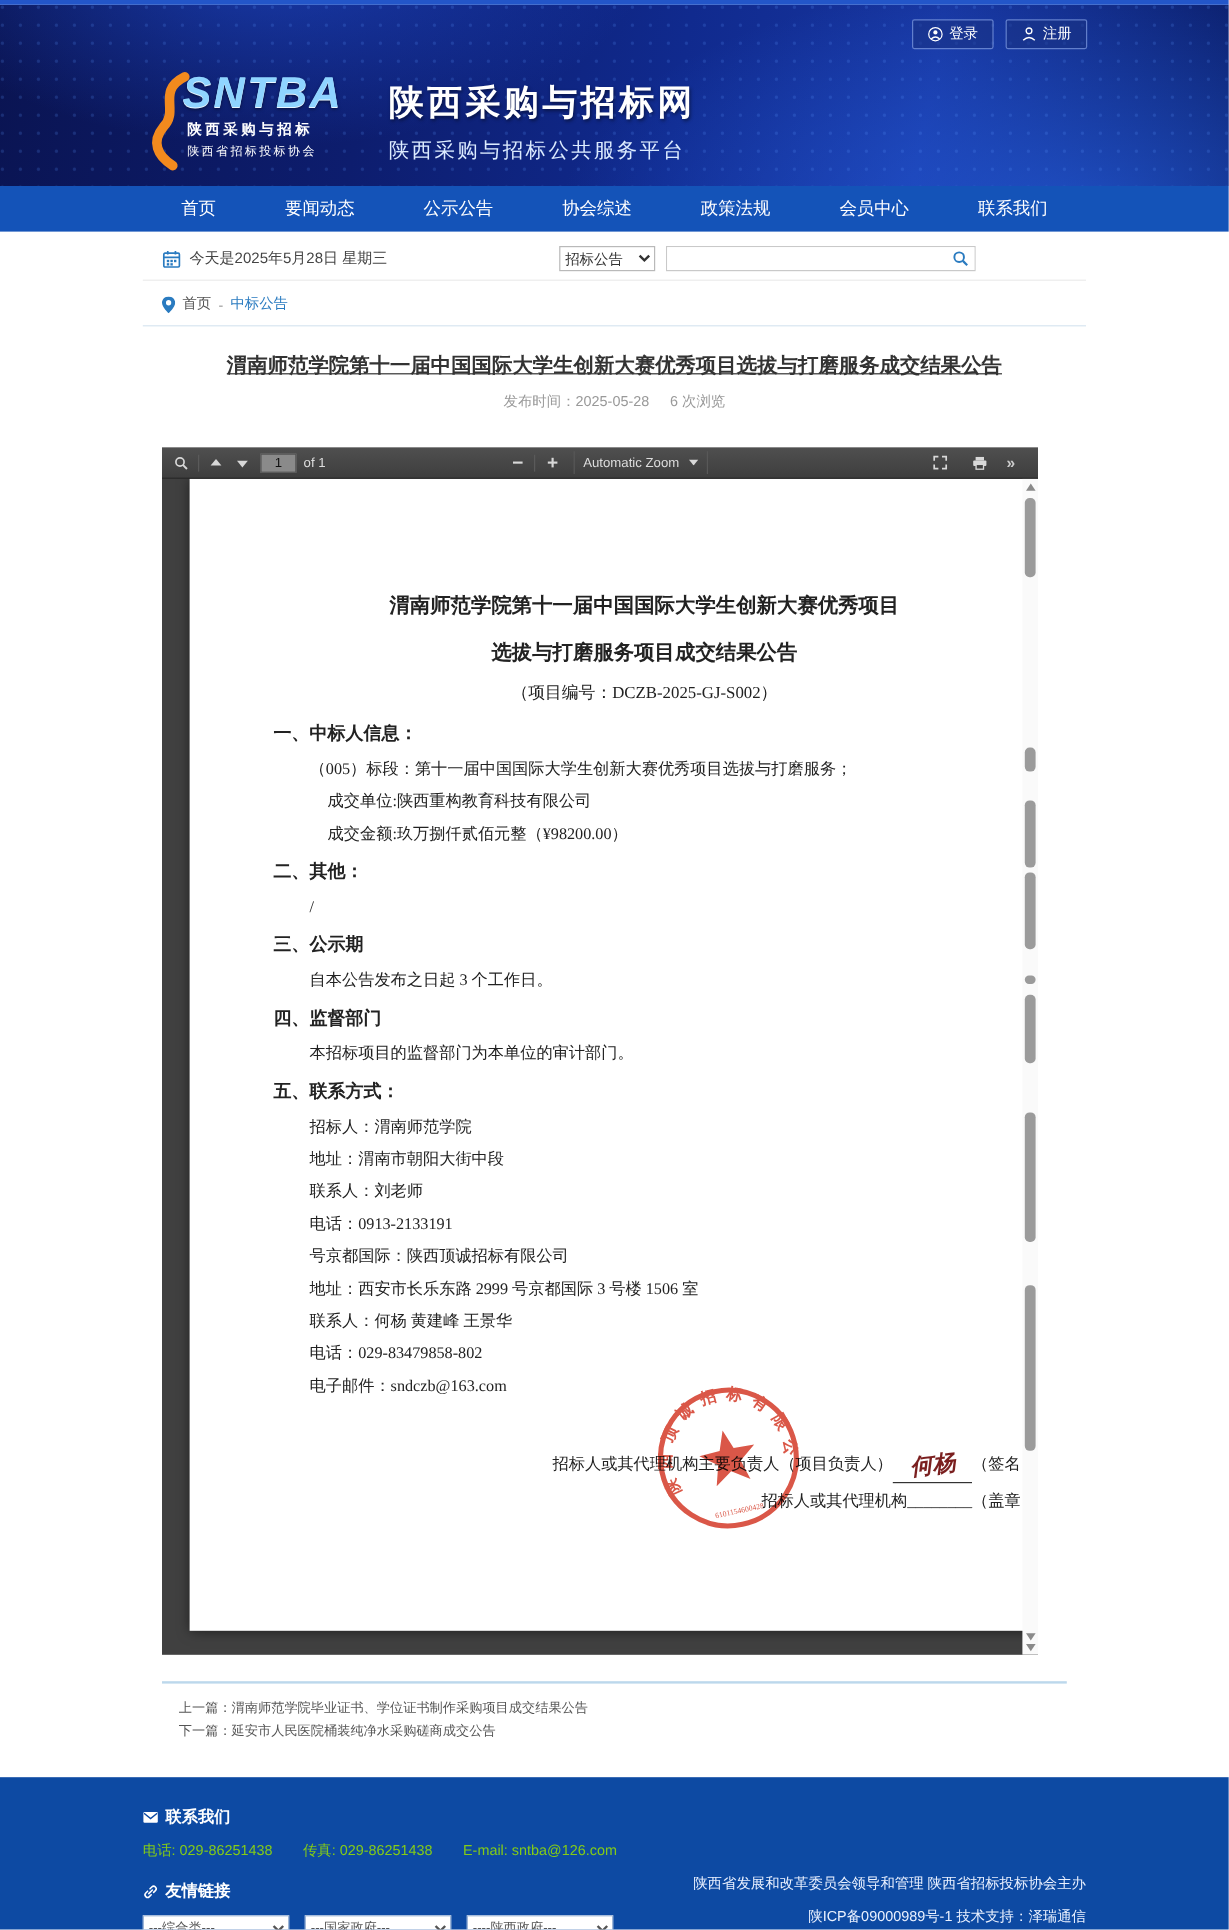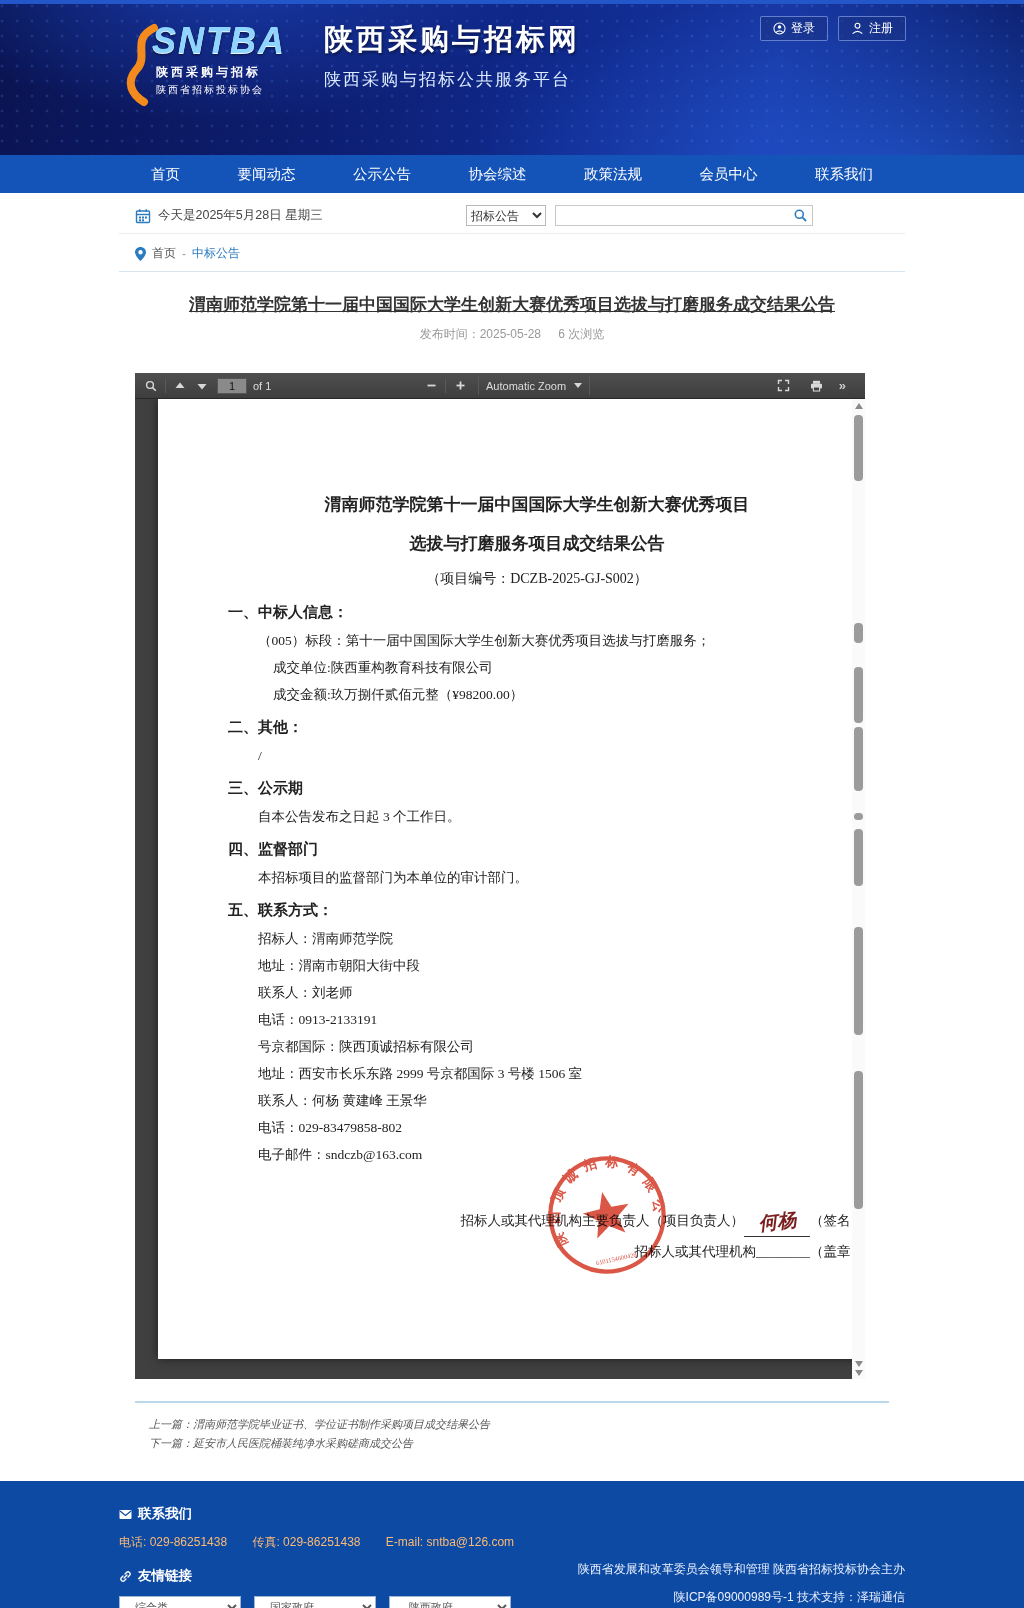--- a/index.html
+++ b/index.html
@@ -13,21 +13,21 @@
     background:
       radial-gradient(circle at 2px 2px, rgba(90,150,255,.20) 1px, transparent 1.8px) 0 0/15px 15px,
       radial-gradient(ellipse 700px 320px at 88% 115%, rgba(45,115,255,.50), transparent 62%),
       radial-gradient(ellipse 520px 260px at 22% -25%, rgba(35,85,225,.55), transparent 60%),
       linear-gradient(100deg,#0a1452 0%,#0d1d6e 30%,#102a8e 55%,#17359f 75%,#0a1c66 100%);
   }
   .auth-buttons{ position:absolute; top:12px; right:118px; display:flex; gap:10px; }
   .auth-btn{ display:flex; align-items:center; gap:5px; background:rgba(25,50,130,.55);
     border:1px solid rgba(160,190,255,.55); color:#fff; font-size:12px; padding:3px 12px; border-radius:2px; cursor:pointer;
     font-family:inherit; }
-  .brand{ position:absolute; left:122px; top:16px; display:flex; gap:22px; }
+  .brand{ position:absolute; left:122px; top:52px; display:flex; gap:22px; align-items:center; }
   .logo{ position:relative; width:180px; height:90px; }
   .logo-swoosh{ position:absolute; left:-4px; top:2px; }
   .logo-acronym{ margin-left:30px; font-size:36px; font-weight:bold; font-style:italic; letter-spacing:2px;
     color:#8fd4ff; text-shadow:0 1px 0 #e8f6ff,0 2px 3px rgba(0,0,0,.5); font-family:"Liberation Sans",sans-serif; }
   .logo-sub1{ margin:2px 0 0 34px; color:#fff; font-size:12px; font-weight:bold; letter-spacing:3px; }
   .logo-sub2{ margin:2px 0 0 34px; color:#fff; font-size:10px; letter-spacing:2px; }
   .site-title{ font-size:29px; font-weight:bold; color:#fff; letter-spacing:3px; text-shadow:1px 2px 3px rgba(0,0,0,.45); }
   .site-subtitle{ font-size:17px; color:#dcebff; margin-top:8px; letter-spacing:2px; }
 
   
@@ -89,27 +89,27 @@
 
   .pdf-scroll{ position:absolute; right:0; top:0; bottom:0; width:13px; background:#fafafa; }
   .scroll-arrow{ position:absolute; left:3px; width:0; height:0; border-left:4px solid transparent; border-right:4px solid transparent; }
   .scroll-arrow.up{ top:4px; border-bottom:6px solid #8a8a8a; }
   .scroll-arrow.down1{ bottom:12px; border-top:6px solid #8a8a8a; }
   .scroll-arrow.down2{ bottom:3px; border-top:6px solid #8a8a8a; }
   .thumb{ position:absolute; left:2px; width:9px; background:#9b9b9b; border-radius:4px; }
 
   .pager-divider{ height:2px; background:#bcd8ec; margin:22px 16px 0; }
   .pager{ padding:12px 16px 14px 30px; }
-  .pager a{ display:block; font-size:11px; color:#555; text-decoration:none; line-height:19px; cursor:pointer;font-style:italic; }
+  .pager a{ display:block; font-size:11px; color:#555; text-decoration:none; line-height:19px; cursor:pointer; }
 
   
   .site-footer{ background:#0d4aa3; margin-top:14px; padding:24px 0 20px; }
   .footer-inner{ width:786px; margin:0 auto; display:flex; justify-content:space-between; }
   .f-heading{ display:flex; align-items:center; gap:6px; font-size:13.5px; font-weight:bold; color:#fff; margin-bottom:11px; }
-  .f-contact{ font-size:12px; color:#fdba74;text-align:center; }
+  .f-contact{ font-size:12px; color:#84cc16;text-align:center; }
   .f-contact span{ margin-right:22px; }
   .f-links-heading{ margin-top:16px; }
   .f-selects{ display:flex; gap:13px; margin-top:11px; }
   .f-selects select{ width:122px; height:22px; font-size:11px; color:#555; border:1px solid #9db6d8;
     font-family:inherit; background:#fff; }
   .f-right{ text-align:right; font-size:12px; color:#eaf1ff; margin-top:50px; line-height:28px; }
 </style>
 </head>
 <body>
 

